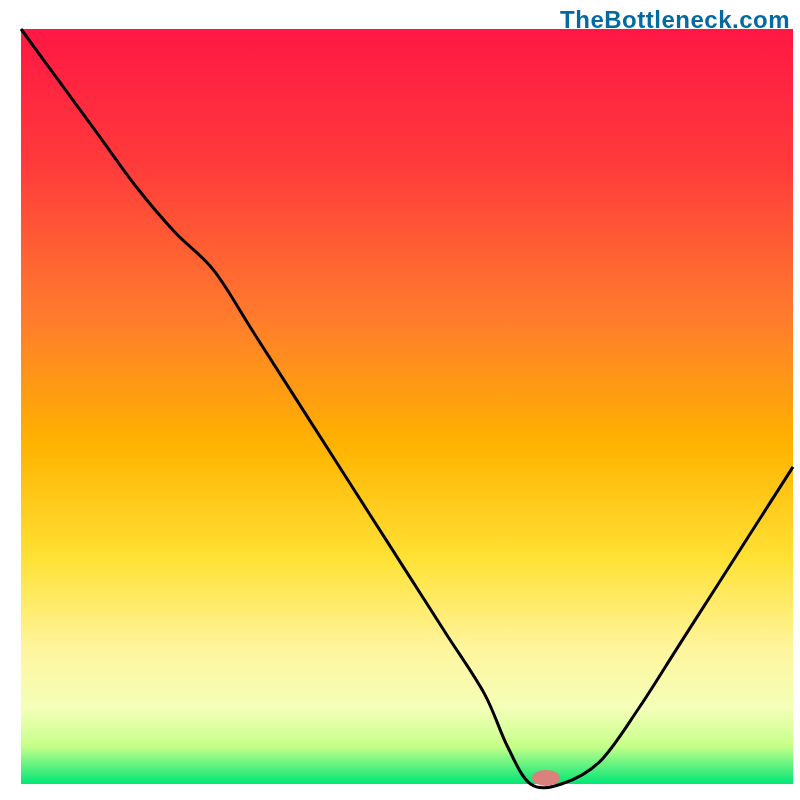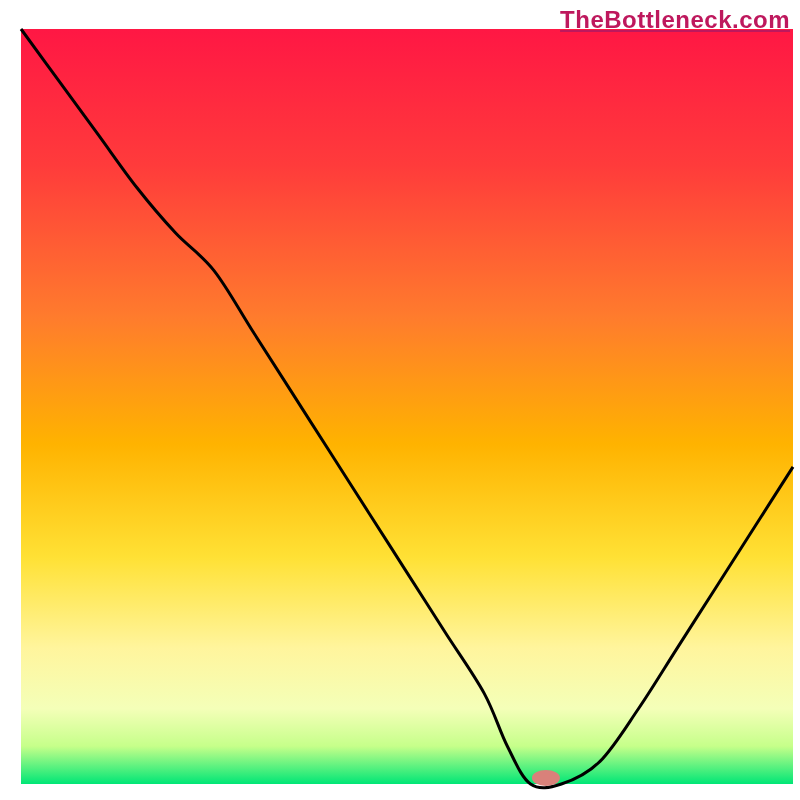--- a/index.html
+++ b/index.html
@@ -17,23 +17,22 @@
     left: 0;
     width: 800px;
     height: 800px;
   }
   .watermark {
     position: absolute;
     top: 6px;
     right: 10px;
     font-size: 24px;
     font-weight: 600;
-    color: #be185d;
+    color: #0369a1;
     letter-spacing: 0.5px;
-    text-decoration: underline;
   }
   svg {
     display: block;
   }
 </style>
 </head>
 <body>
 
 <div class="chart-container">
   <svg id="chart-svg" width="800" height="800" viewBox="0 0 800 800">

